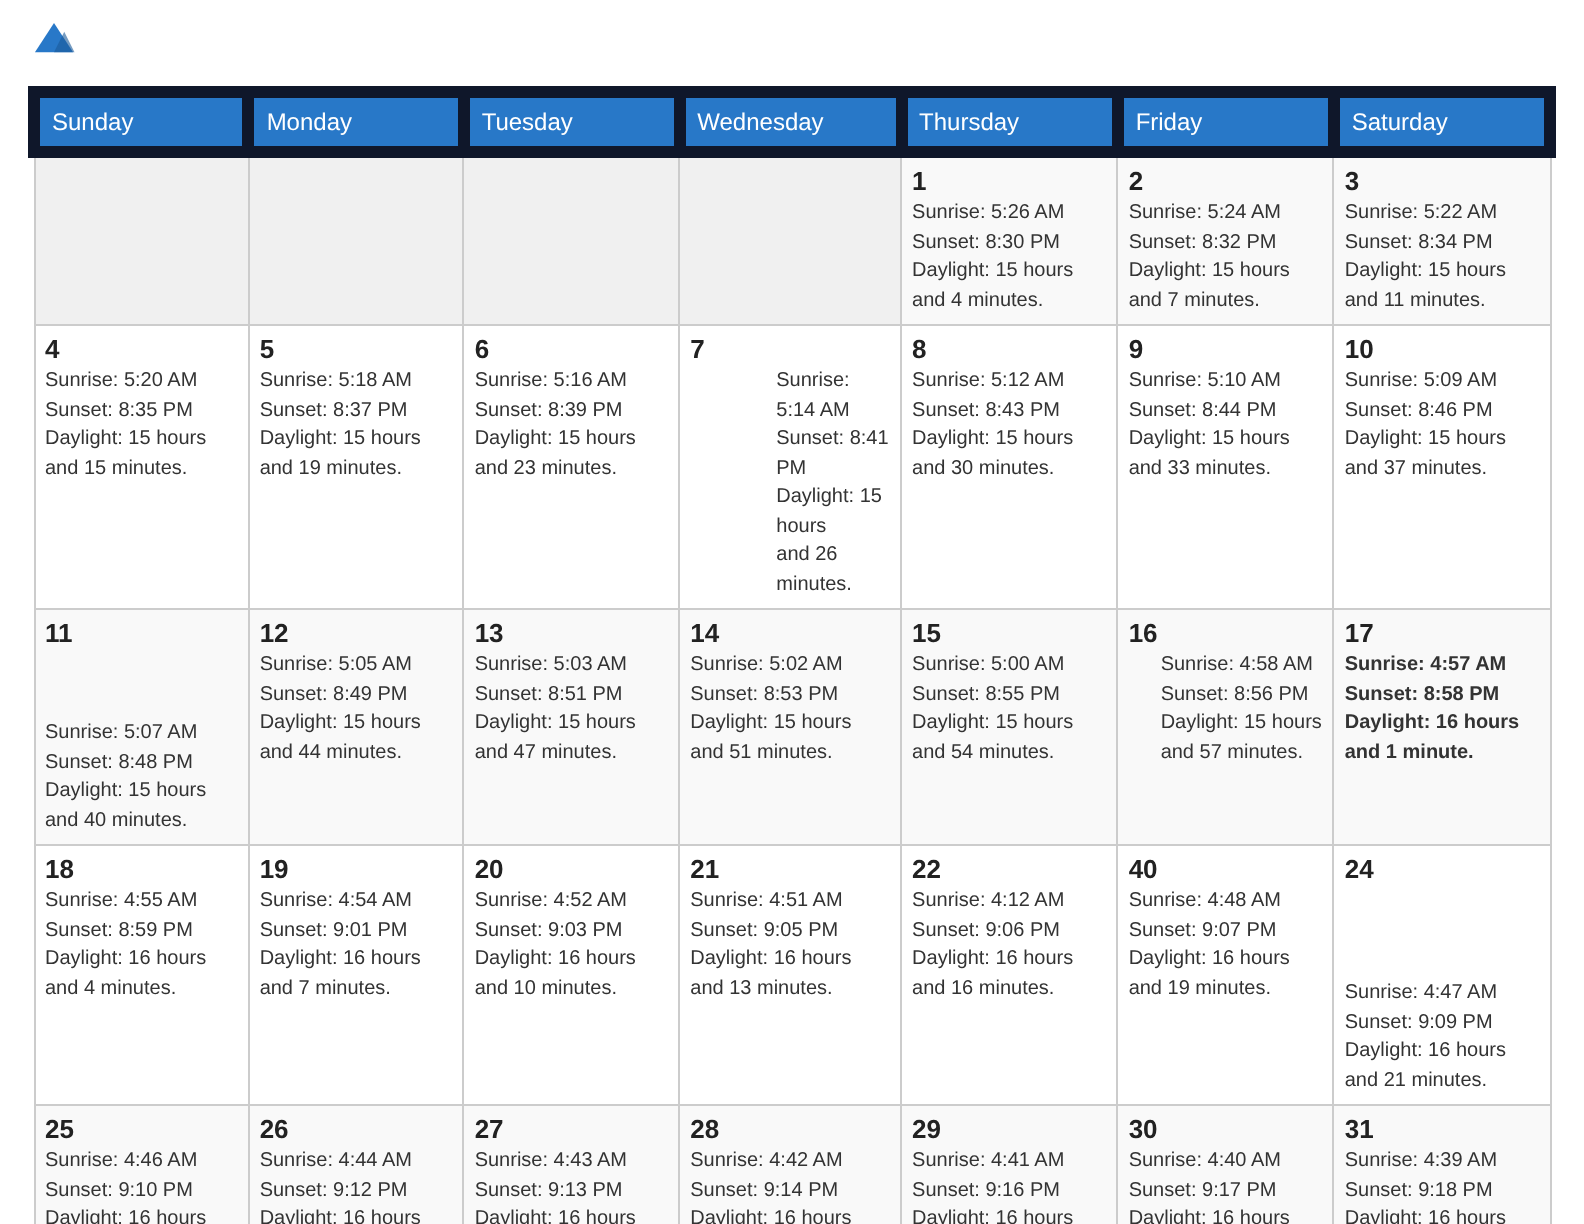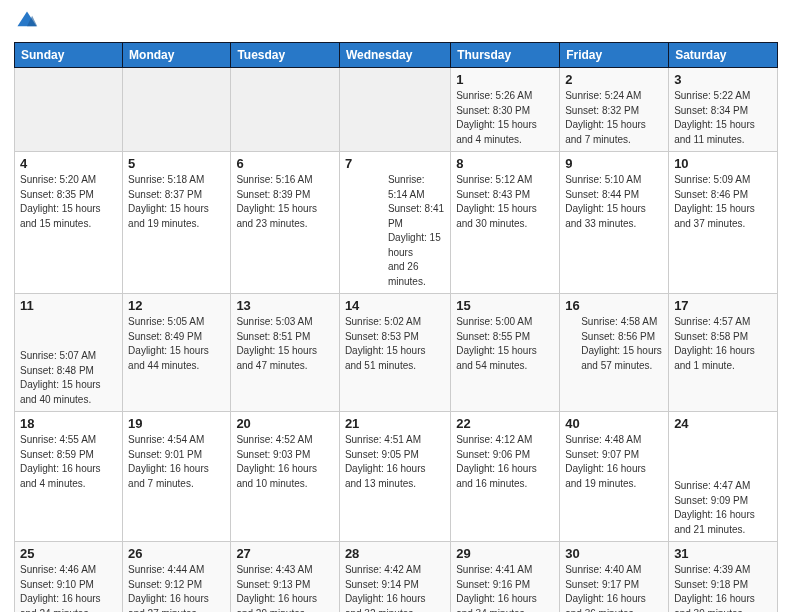--- a/index.html
+++ b/index.html
@@ -47,25 +47,25 @@
       margin-top: 2px;
     }
     .calendar {
       width: 100%;
       border-collapse: collapse;
       font-size: 10.5px;
     }
     .calendar thead tr th {
       background: #2878c8;
       color: #fff;
-      font-weight: bold;
+      font-weight: normal;
       font-size: 12px;
       padding: 5px 6px;
       text-align: left;
-      border: 1px solid #0f172a;
+      border: 6px solid #0f172a;
     }
     .calendar tbody tr td {
       border: 1px solid #ccc;
       vertical-align: top;
       padding: 4px 5px;
       width: 113px;
       min-height: 80px;
       background: #fff;
     }
     .calendar tbody tr:nth-child(odd) td {
@@ -242,21 +242,21 @@
           </td>
           <td>
             <span class="day-number">16</span>
             <div class="day-info" style="white-space: pre-line; margin-left: 16px;">Sunrise: 4:58 AM
 Sunset: 8:56 PM
 Daylight: 15 hours
 and 57 minutes.</div>
           </td>
           <td>
             <span class="day-number">17</span>
-            <div class="day-info" style="white-space: pre-line;">Sunrise: 4:57 AM
+            <div class="day-info" style="white-space: pre-line; font-weight: bold;">Sunrise: 4:57 AM
 Sunset: 8:58 PM
 Daylight: 16 hours
 and 1 minute.</div>
           </td>
         </tr>
         <tr>
           <td>
             <span class="day-number">18</span>
             <div class="day-info" style="white-space: pre-line;">Sunrise: 4:55 AM
 Sunset: 8:59 PM

